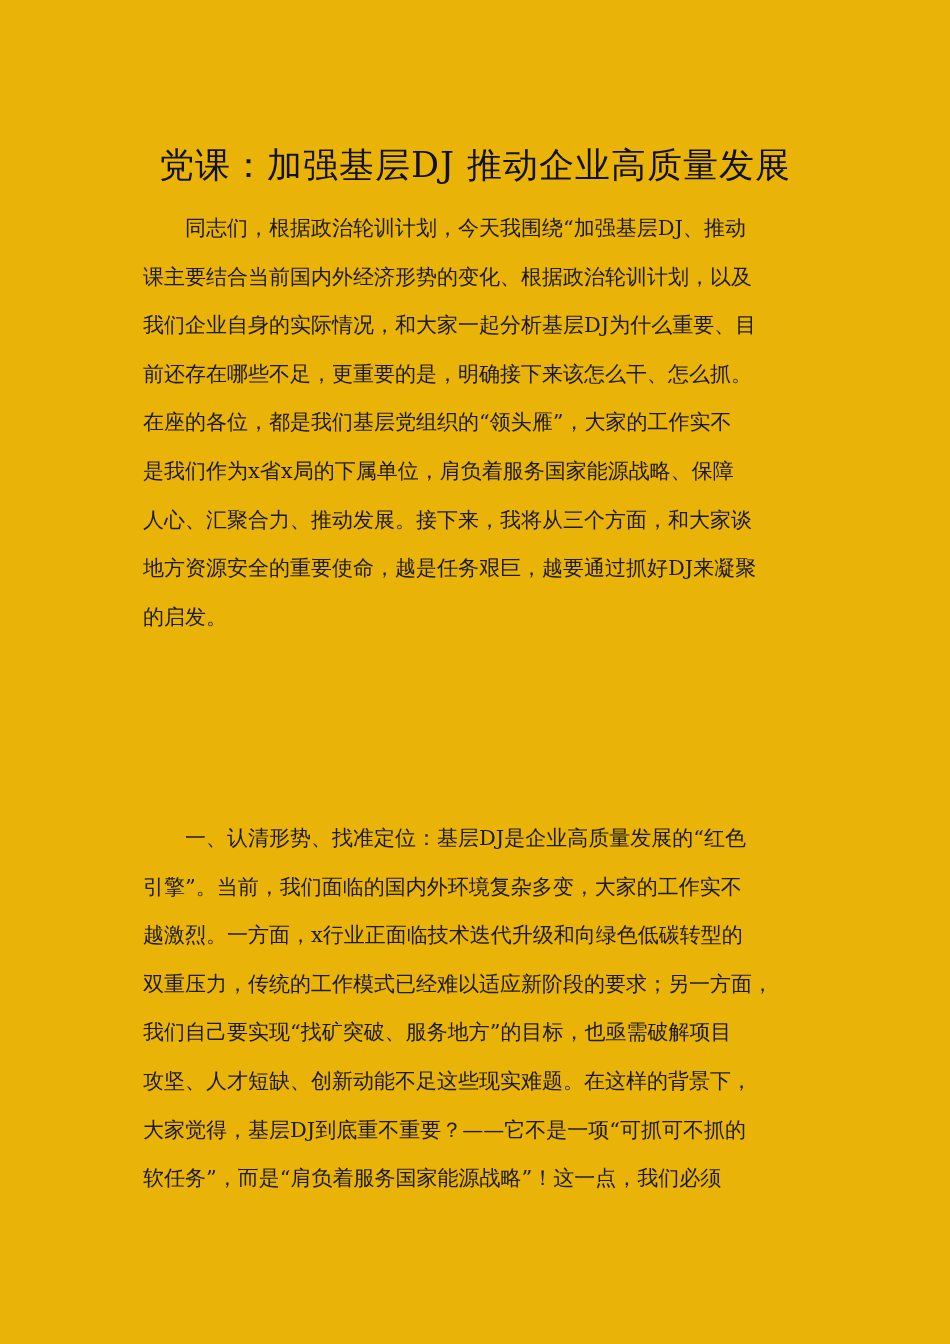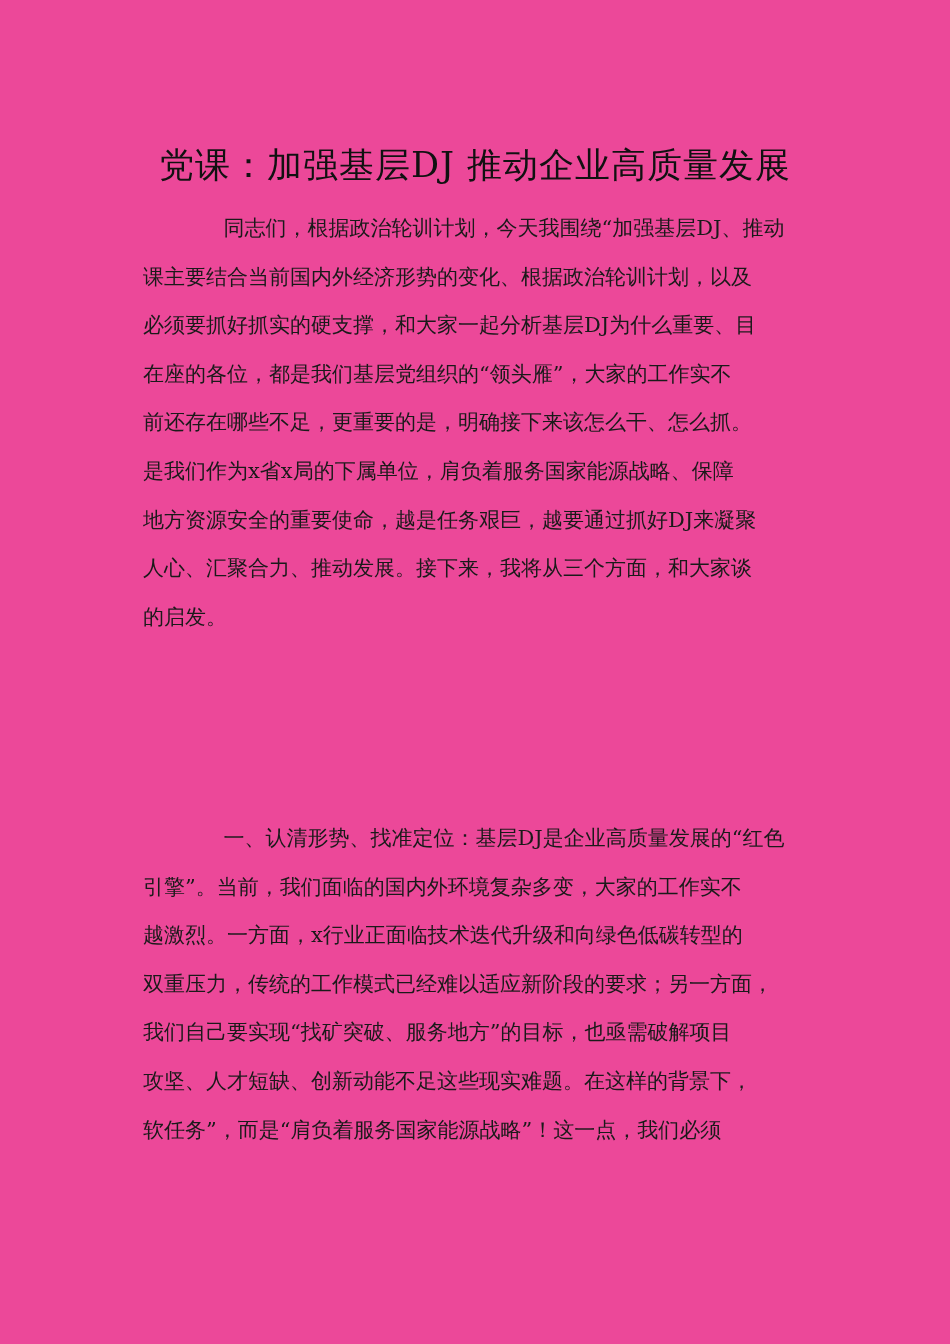--- a/index.html
+++ b/index.html
@@ -1,54 +1,55 @@
 <!DOCTYPE html>
 <html><head>
 <meta charset="utf-8">
 <style>
   html, body { margin: 0; padding: 0; background: #ffffff; }
   body { width: 950px; height: 1344px; position: relative; overflow: hidden; }
-  .page { position: absolute; left: 0; top: 0; width: 950px; height: 1344px; background: #ec4899; }
+  .page { position: absolute; left: 0; top: 0; width: 950px; height: 1344px; background: #eab308; }
   .title {
     position: absolute; left: 0; top: 140px; width: 950px;
     text-align: center;
     font-family: "DejaVu Serif", "Liberation Serif", serif;
     font-size: 35px; line-height: 50px; color: #111;
     letter-spacing: 1px;
   }
   .para {
     position: absolute; left: 143px; width: 680px;
     font-family: "DejaVu Serif", "Liberation Serif", serif;
     font-size: 21px; color: #1a1a1a;
   }
   .line { display: block; height: 48.6px; line-height: 48.6px; white-space: nowrap; }
-  .indent { padding-left: 42px; text-align: center; }
+  .indent { padding-left: 42px; }
   #p1 { top: 204px; }
   #p2 { top: 814px; }
 </style>
 </head>
 <body>
 
 <div class="page">
   <div class="title">党课：加强基层DJ 推动企业高质量发展</div>
 
   <div class="para" id="p1">
     <span class="line indent">同志们，根据政治轮训计划，今天我围绕“加强基层DJ、推动</span>
     <span class="line">课主要结合当前国内外经济形势的变化、根据政治轮训计划，以及</span>
-    <span class="line">必须要抓好抓实的硬支撑，和大家一起分析基层DJ为什么重要、目</span>
+    <span class="line">我们企业自身的实际情况，和大家一起分析基层DJ为什么重要、目</span>
+    <span class="line">前还存在哪些不足，更重要的是，明确接下来该怎么干、怎么抓。</span>
     <span class="line">在座的各位，都是我们基层党组织的“领头雁”，大家的工作实不</span>
-    <span class="line">前还存在哪些不足，更重要的是，明确接下来该怎么干、怎么抓。</span>
     <span class="line">是我们作为x省x局的下属单位，肩负着服务国家能源战略、保障</span>
+    <span class="line">人心、汇聚合力、推动发展。接下来，我将从三个方面，和大家谈</span>
     <span class="line">地方资源安全的重要使命，越是任务艰巨，越要通过抓好DJ来凝聚</span>
-    <span class="line">人心、汇聚合力、推动发展。接下来，我将从三个方面，和大家谈</span>
     <span class="line">的启发。</span>
   </div>
 
   <div class="para" id="p2">
     <span class="line indent">一、认清形势、找准定位：基层DJ是企业高质量发展的“红色</span>
     <span class="line">引擎”。当前，我们面临的国内外环境复杂多变，大家的工作实不</span>
     <span class="line">越激烈。一方面，x行业正面临技术迭代升级和向绿色低碳转型的</span>
     <span class="line">双重压力，传统的工作模式已经难以适应新阶段的要求；另一方面，</span>
     <span class="line">我们自己要实现“找矿突破、服务地方”的目标，也亟需破解项目</span>
     <span class="line">攻坚、人才短缺、创新动能不足这些现实难题。在这样的背景下，</span>
+    <span class="line">大家觉得，基层DJ到底重不重要？——它不是一项“可抓可不抓的</span>
     <span class="line">软任务”，而是“肩负着服务国家能源战略”！这一点，我们必须</span>
   </div>
 </div>
 
 </body></html>

